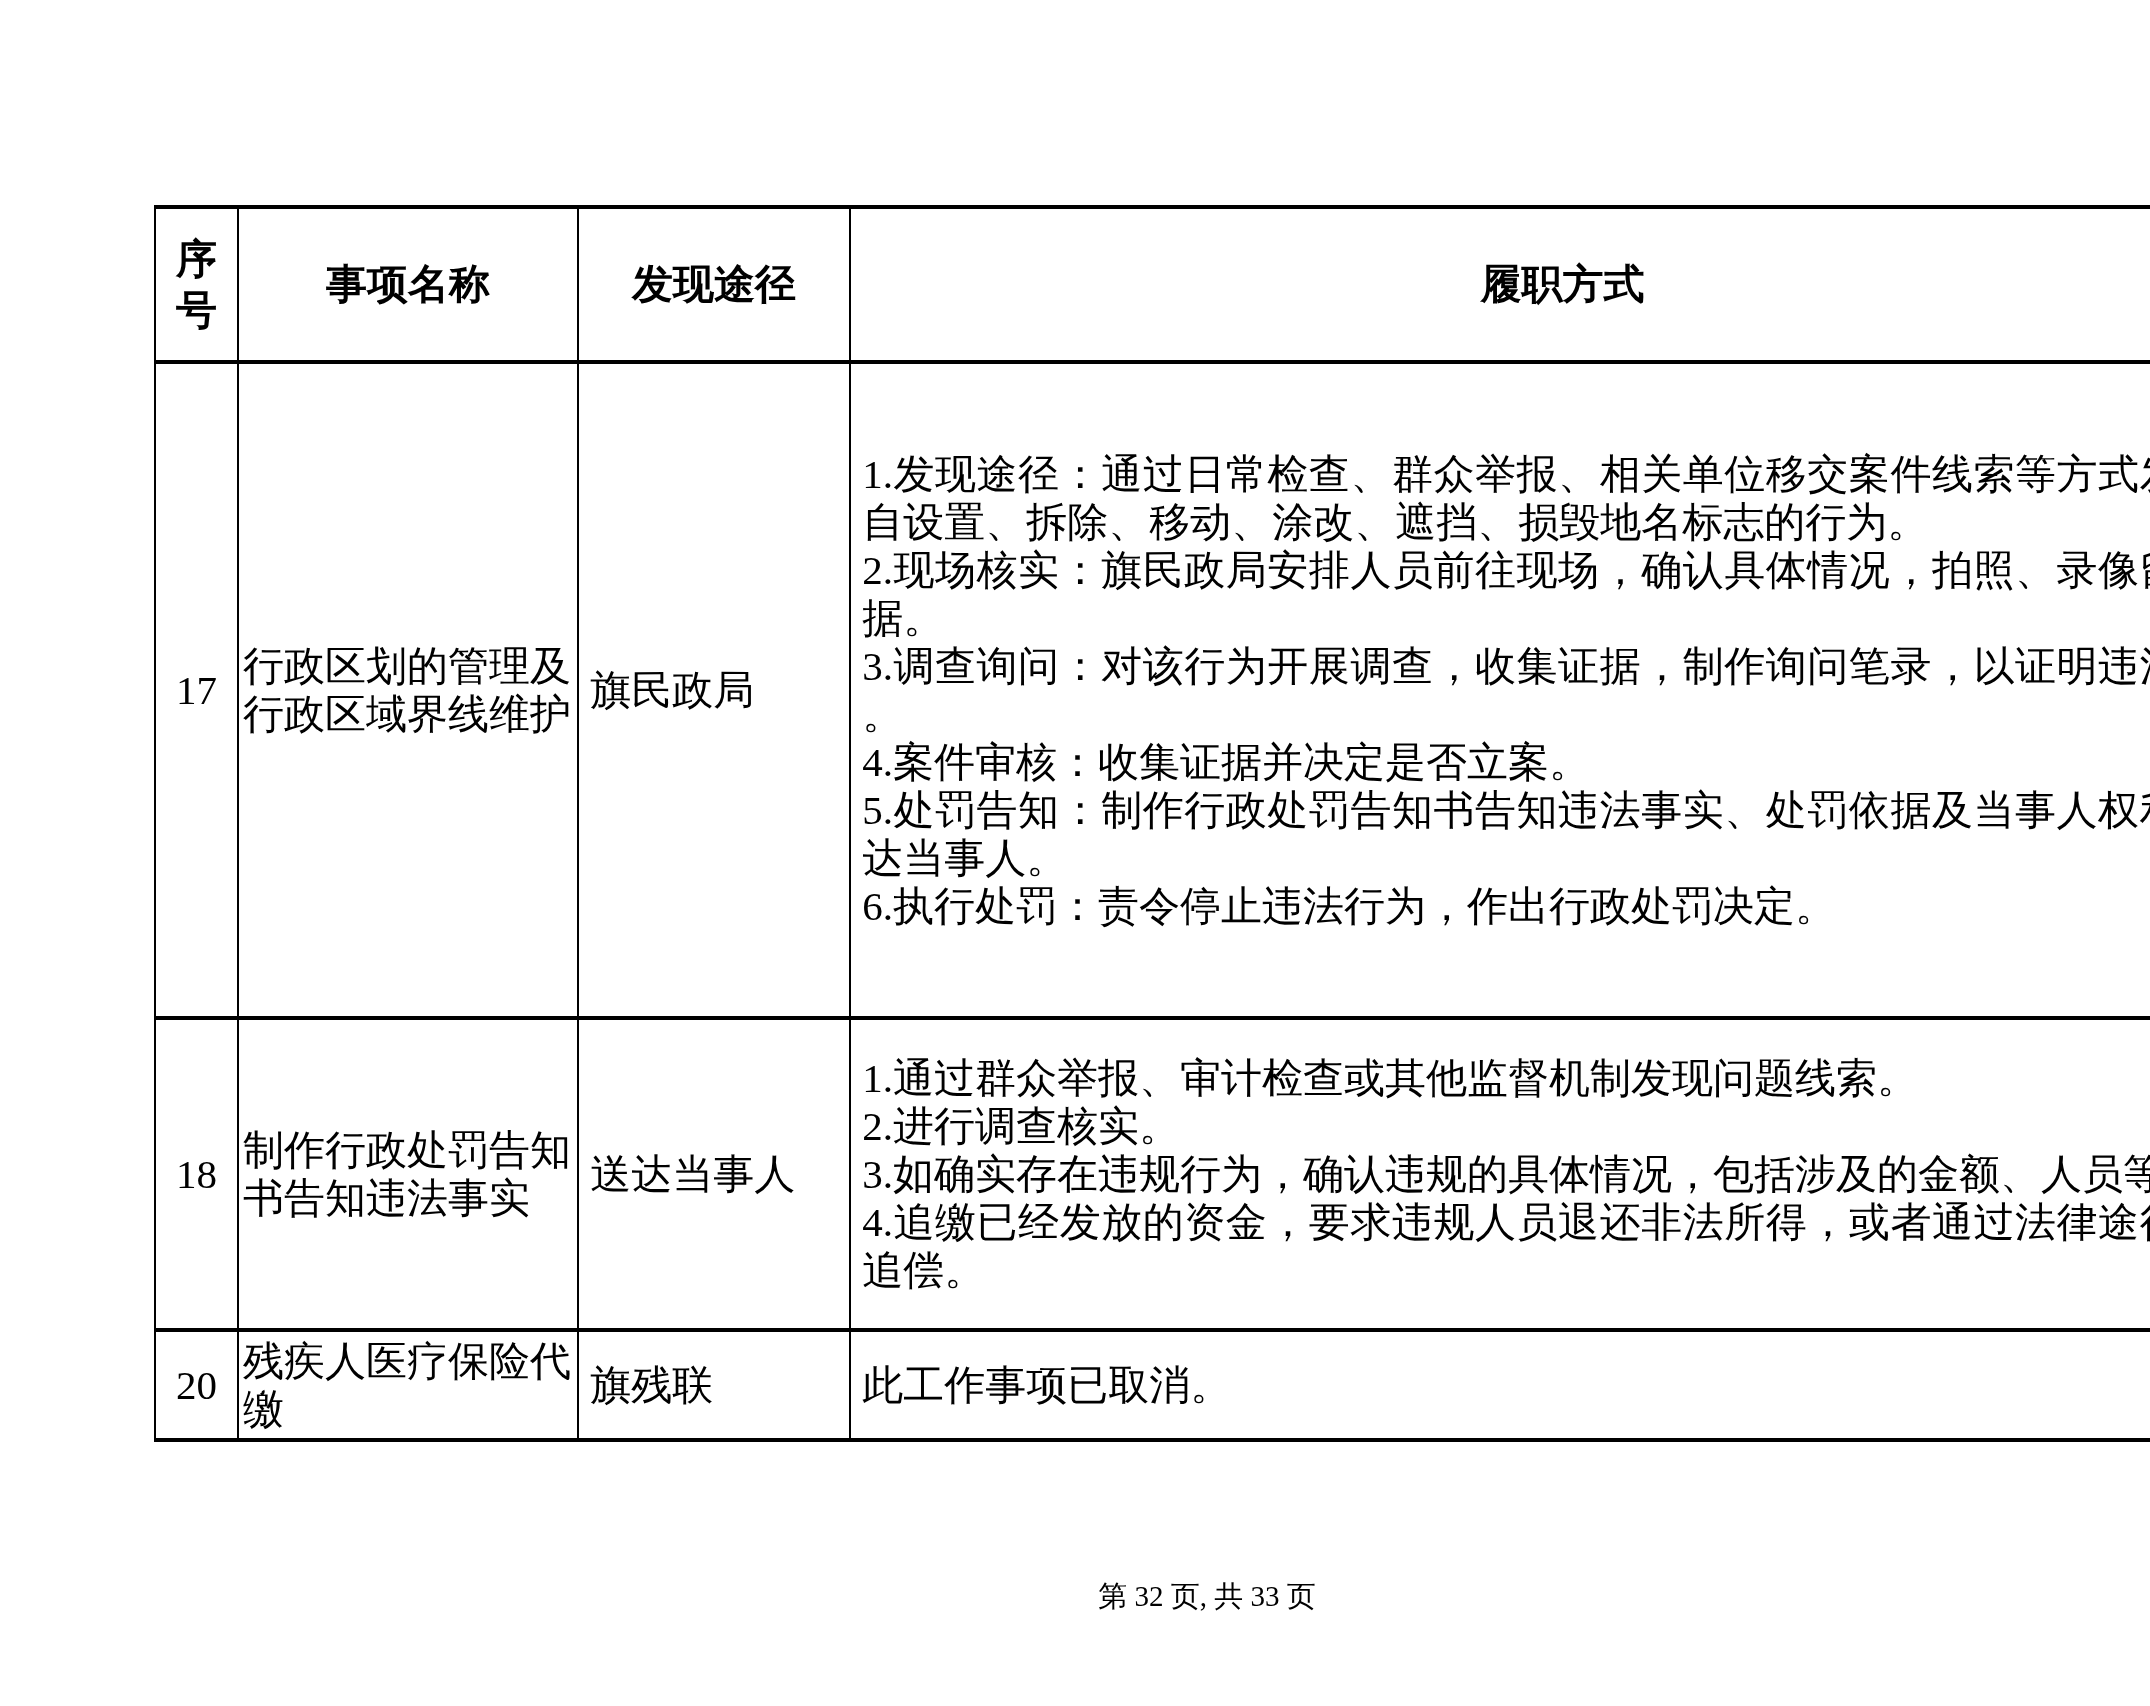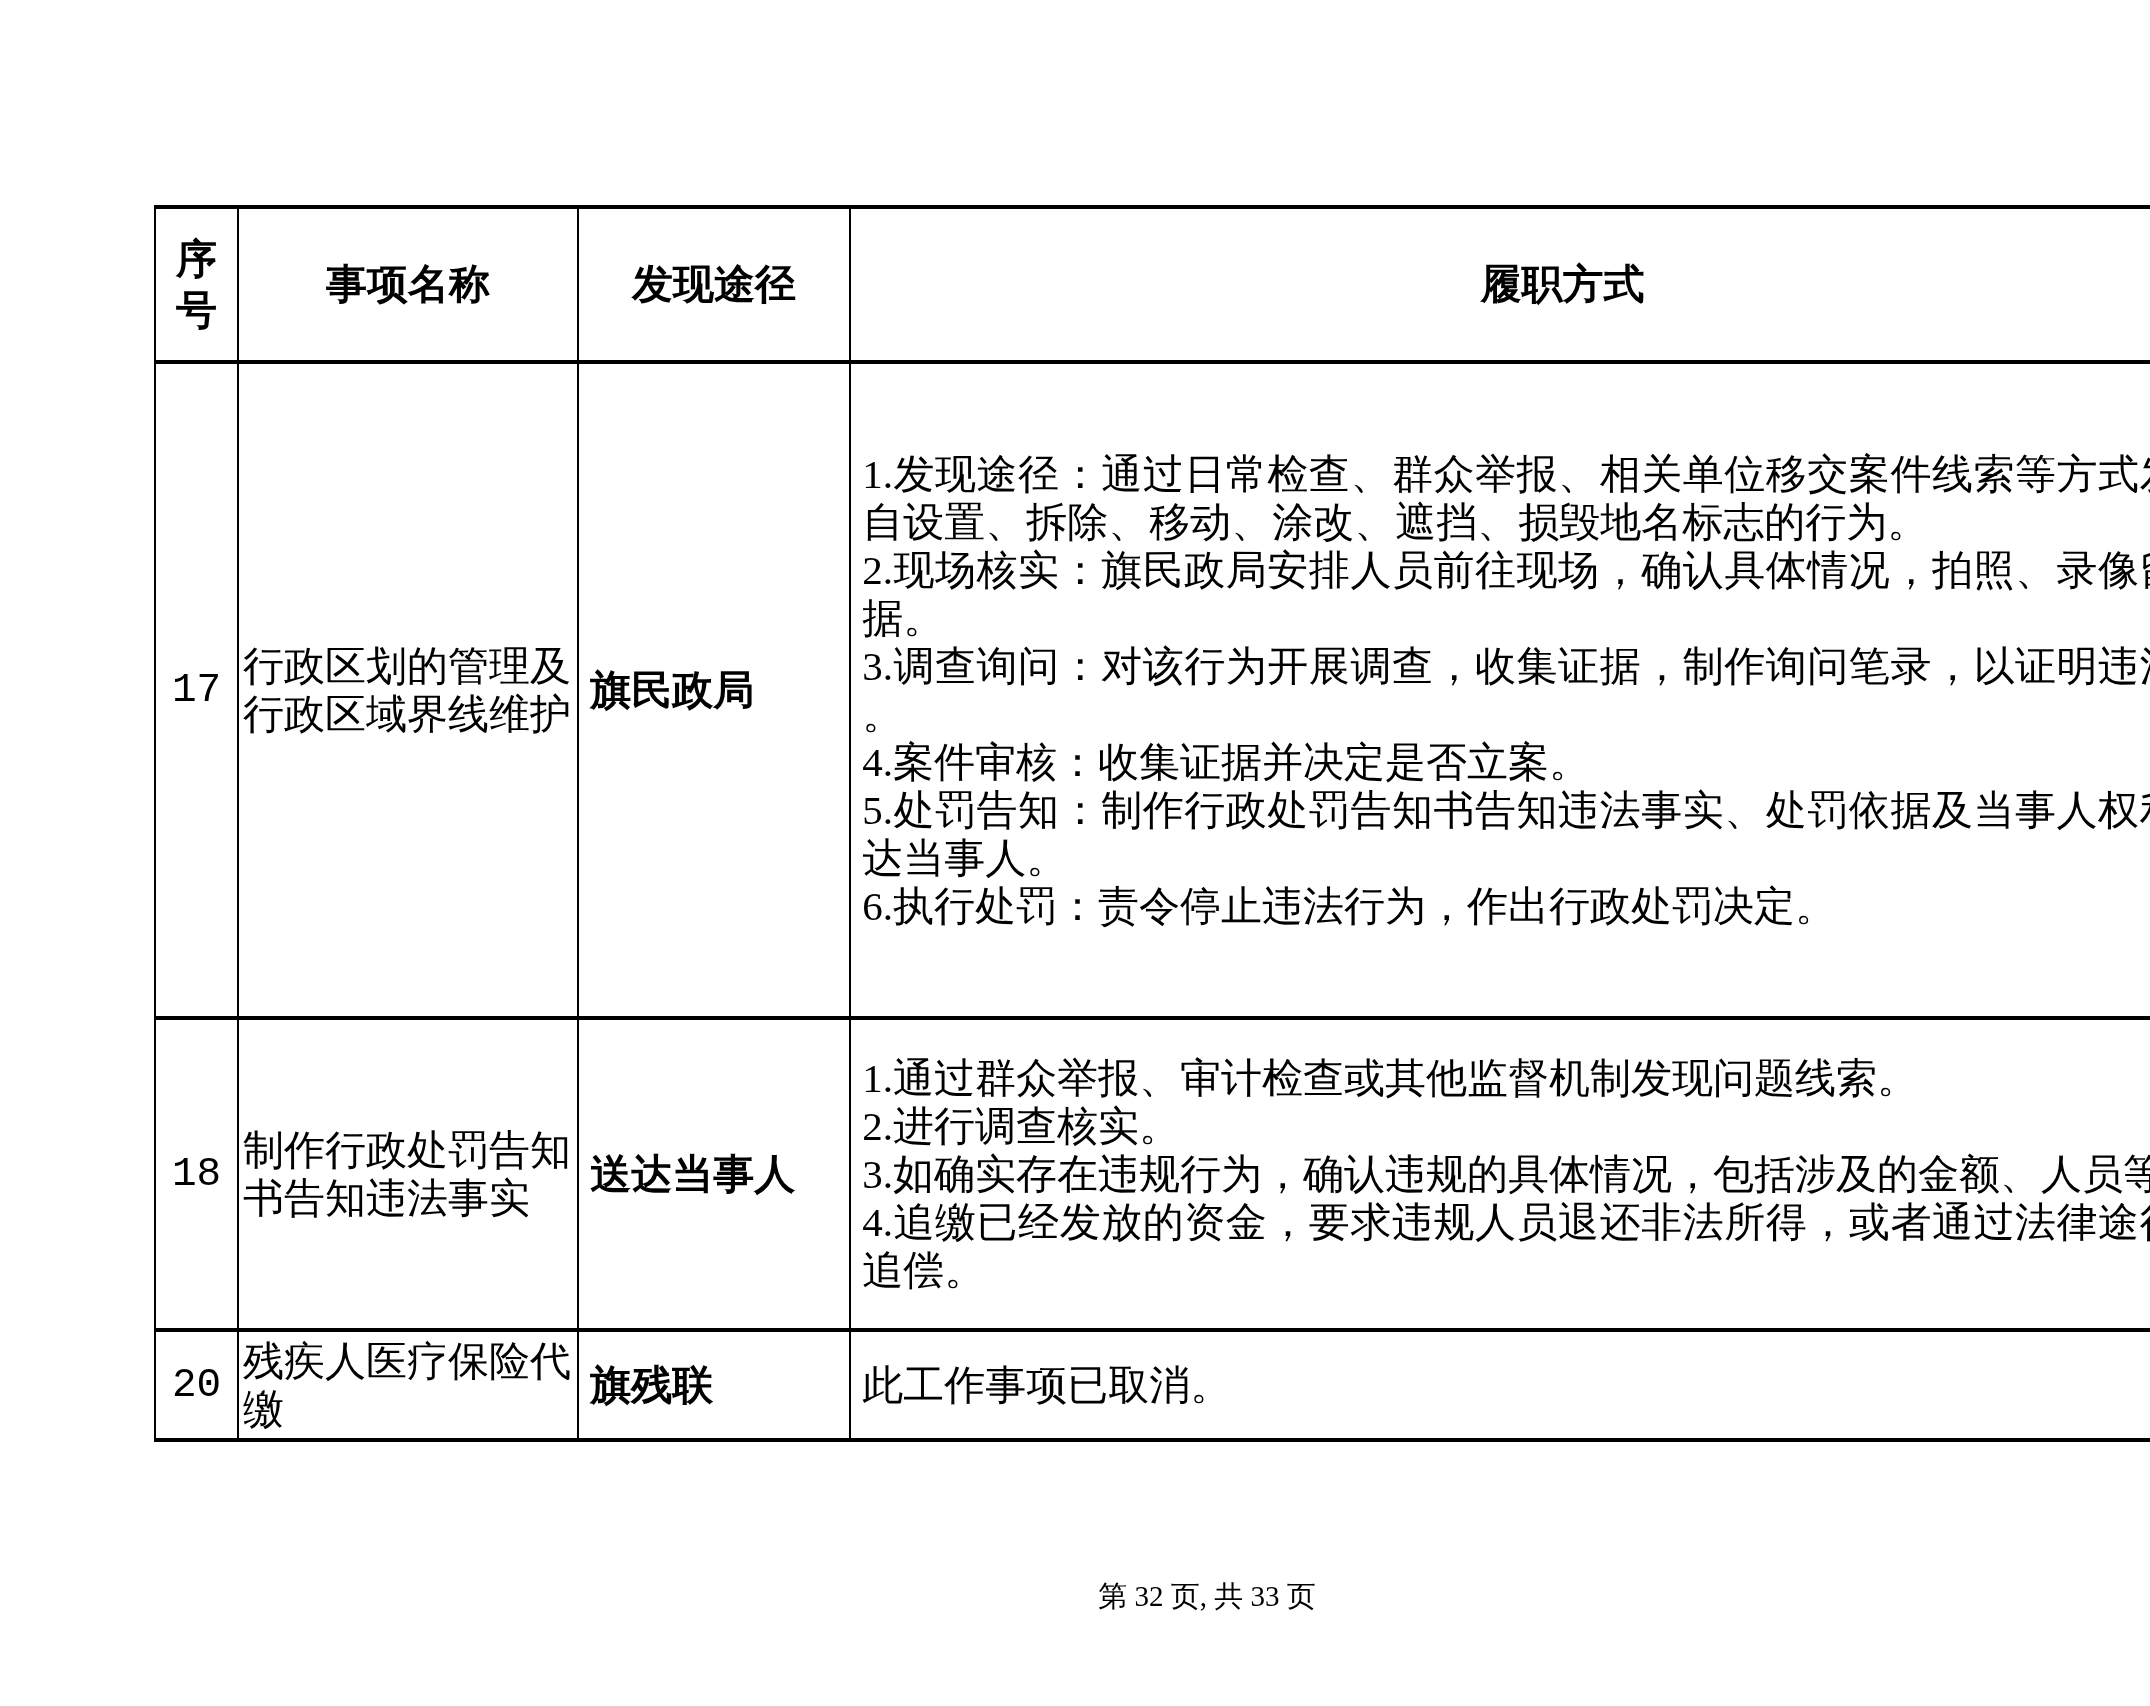--- a/index.html
+++ b/index.html
@@ -43,29 +43,29 @@
     text-align: center;
     padding: 0;
   }
 
   table.doc-table td {
     font-size: 41px;
     line-height: 48px;
   }
 
   td.cell-no {
-    font-family: Liberation Mono, monospace;
+    font-family: Liberation Serif, serif;
     font-size: 41px;
     text-align: center;
     padding: 0;
   }
 
   td.cell-name { padding: 0 4px; text-align: left; }
 
-  td.cell-dept { padding: 0 0 0 11.2px; text-align: left; font-weight: bold; }
+  td.cell-dept { padding: 0 0 0 11.2px; text-align: left; }
 
   td.cell-methods {
     padding: 5.2px 10.3px 5.2px 11.2px;
     text-align: justify;
   }
 
   .cell-methods p {
     margin: 0;
     padding: 0;
     line-break: anywhere;

